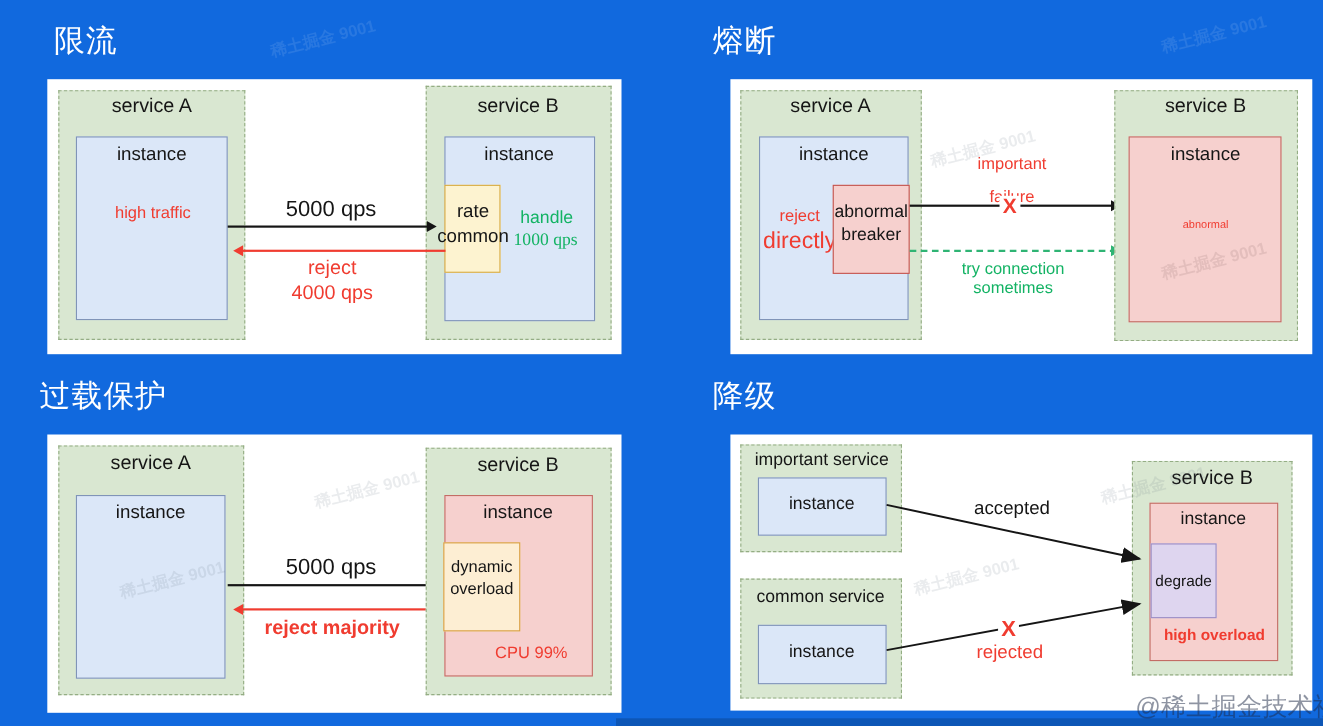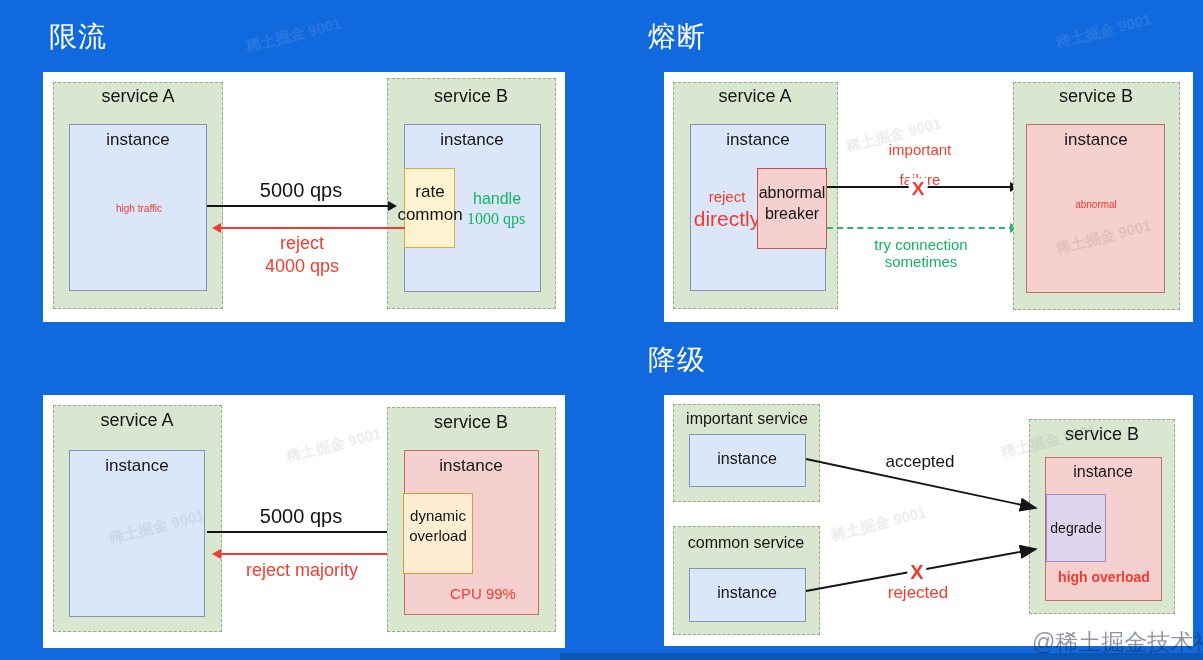--- a/index.html
+++ b/index.html
@@ -33,31 +33,32 @@
   .bottom-shade{position:absolute;left:560px;right:0;bottom:0;height:7px;background:rgba(0,0,0,0.18);}
   svg.overlay{position:absolute;left:0;top:0;pointer-events:none;}
 </style>
 </head>
 <body>
 
 <div class="canvas">
 
   <div class="cn" style="left:36px;top:18px;margin-left:13px;">限流</div>
   <div class="cn" style="left:648px;top:18px;">熔断</div>
+  <div class="cn" style="left:36px;top:341px;">过载保护</div>
   <div class="cn" style="left:648px;top:341px;">降级</div>
 
   <div class="wm wm-blue" style="left:245px;top:26px;">稀土掘金 9001</div>
   <div class="wm wm-blue" style="left:1055px;top:22px;">稀土掘金 9001</div>
 
   <div class="panel" style="left:43px;top:72px;width:522px;height:250px;"></div>
   <div class="green-box" style="left:53px;top:82px;width:170px;height:227px;"></div>
   <div class="lbl" style="left:138px;top:86px;font-size:18px;">service A</div>
   <div class="blue-box" style="left:69px;top:124px;width:138px;height:167px;"></div>
   <div class="lbl" style="left:138px;top:130px;font-size:17px;">instance</div>
-  <div class="lbl red" style="left:139px;top:203px;font-size:10px;">high traffic</div>
+  <div class="lbl red" style="left:139px;top:185px;font-size:15px;">high traffic</div>
 
   <div class="green-box" style="left:387px;top:78px;width:169px;height:231px;"></div>
   <div class="lbl" style="left:471px;top:86px;font-size:18px;">service B</div>
   <div class="blue-box" style="left:404px;top:124px;width:137px;height:168px;"></div>
   <div class="lbl" style="left:472px;top:130px;font-size:17px;">instance</div>
   <div class="yellow-box" style="left:404px;top:168px;width:51px;height:80px;"></div>
   <div class="lbl" style="left:430px;top:182px;font-size:17px;">rate</div>
   <div class="lbl" style="left:430px;top:205px;font-size:17px;">common</div>
   <div class="lbl grn" style="left:497px;top:189px;">handle</div>
   <div class="lbl grn" style="left:496px;top:209px;font-family:Liberation Serif, serif;">1000 qps</div>
@@ -99,21 +100,21 @@
   <div class="green-box" style="left:53px;top:405px;width:169px;height:227px;"></div>
   <div class="lbl" style="left:137px;top:410px;font-size:18px;">service A</div>
   <div class="blue-box" style="left:69px;top:450px;width:136px;height:167px;"></div>
   <div class="lbl" style="left:137px;top:456px;font-size:17px;">instance</div>
   <div class="wm wm-gray" style="left:108px;top:518px;">稀土掘金 9001</div>
   <div class="wm wm-gray" style="left:285px;top:436px;">稀土掘金 9001</div>
 
   <div class="arr" style="left:207px;top:531px;width:186px;"></div>
   <div class="lbl bold" style="left:301px;top:504px;font-size:20px;">5000 qps</div>
   <div class="arr-red" style="left:216px;top:553px;width:187px;"></div>
-  <div class="lbl red" style="left:302px;top:560px;font-size:18px;">reject majority</div>
+  <div class="lbl red" style="left:302px;top:560px;font-size:18px;font-weight:bold;">reject majority</div>
 
   <div class="green-box" style="left:387px;top:407px;width:169px;height:225px;"></div>
   <div class="lbl" style="left:471px;top:412px;font-size:18px;">service B</div>
   <div class="pink-box" style="left:404px;top:450px;width:135px;height:165px;"></div>
   <div class="lbl" style="left:471px;top:456px;font-size:17px;">instance</div>
   <div class="orange-box" style="left:403px;top:493px;width:70px;height:81px;"></div>
   <div class="lbl" style="left:438px;top:507px;font-size:15px;">dynamic</div>
   <div class="lbl" style="left:438px;top:527px;font-size:15px;">overload</div>
   <div class="lbl red" style="left:483px;top:585px;font-size:15px;">CPU 99%</div>
 

